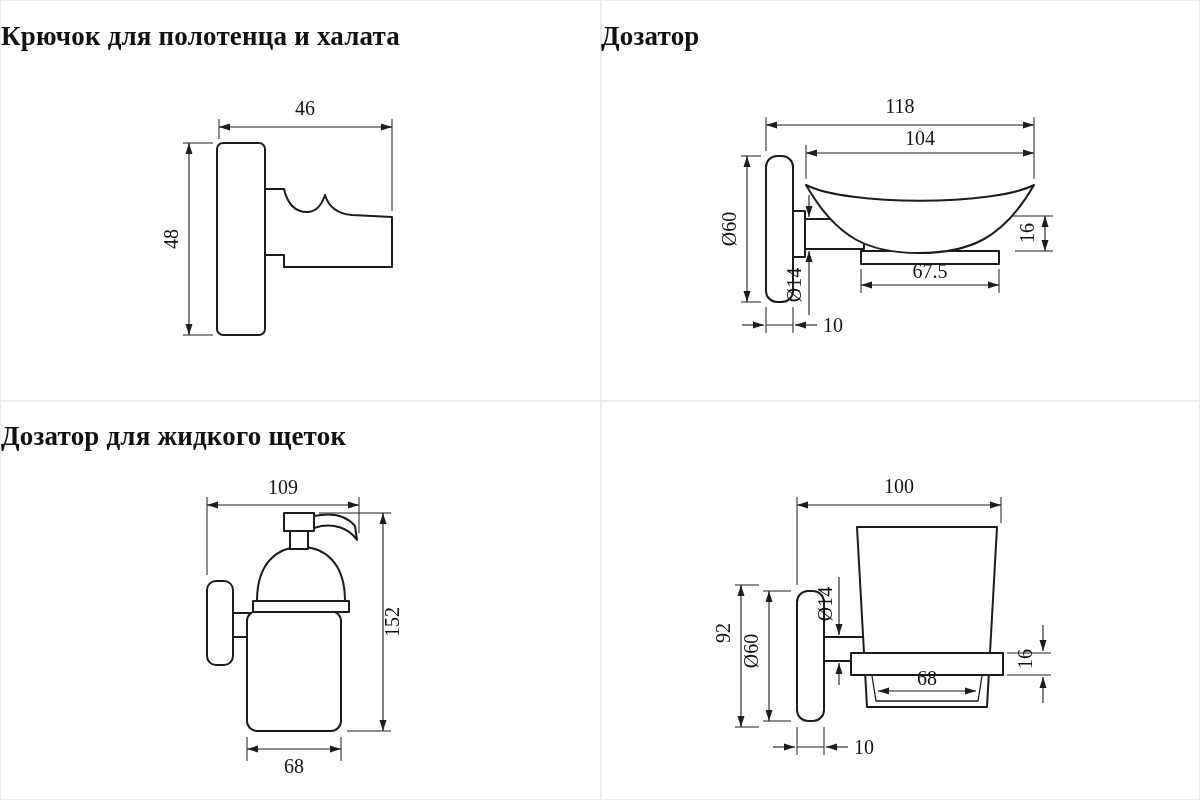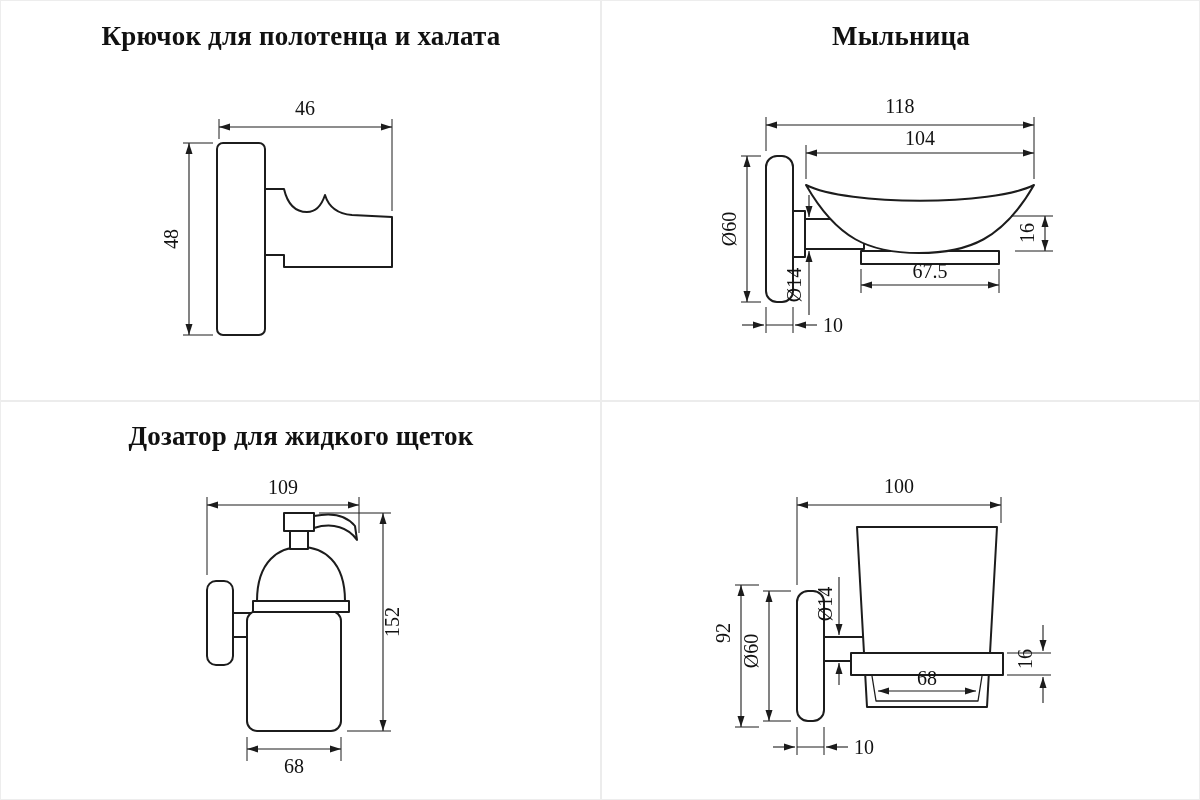--- a/index.html
+++ b/index.html
@@ -9,21 +9,21 @@
     border:1px solid #ededed;box-sizing:border-box;
   }
   .divider-v{position:absolute;left:599px;top:0;width:2px;height:800px;background:#ececec;}
   .divider-h{position:absolute;left:0;top:399px;width:1200px;height:2px;background:#ececec;}
   .panel{position:absolute;width:600px;height:400px;}
   #p-hook{left:0;top:0}
   #p-soap{left:600px;top:0}
   #p-dispenser{left:0;top:400px}
   #p-tumbler{left:600px;top:400px}
   .panel h2{
-    position:absolute;top:20px;left:0;width:100%;margin:0;text-align:center;
+    position:absolute;top:20px;left:0;width:100%;margin:0;
     font:bold 27px "Liberation Serif",serif;color:#111;letter-spacing:.2px;z-index:2;
   }
   .panel svg{position:absolute;left:0;top:0;width:600px;height:400px;}
   .draw rect,.draw path{fill:#ffffff;stroke:#1c1c1c;stroke-width:2;stroke-linejoin:round;}
   .draw .thin{fill:none;stroke:#1c1c1c;stroke-width:1.3;}
   .ext{stroke:#1c1c1c;stroke-width:1;}
   .dim{stroke:#1c1c1c;stroke-width:1.1;fill:none;}
   .dimlabel{font:20px "Liberation Serif",serif;fill:#121212;}
 </style>
 </head>
@@ -50,21 +50,21 @@
         <text class="dimlabel" x="304" y="114" text-anchor="middle">46</text>
         <line class="ext" x1="212" y1="142" x2="182" y2="142"></line>
         <line class="ext" x1="212" y1="334" x2="182" y2="334"></line>
         <line class="dim" x1="188" y1="142" x2="188" y2="334" marker-start="url(#ar1)" marker-end="url(#ar1)"></line>
         <text class="dimlabel" x="177" y="238" text-anchor="middle" transform="rotate(-90 177 238)">48</text>
       </g>
     </svg>
   </section>
 
   <section class="panel" id="p-soap">
-    <h2>Мыльница</h2>
+    <h2>Дозатор</h2>
     <svg viewBox="0 0 600 400">
       <defs>
         <marker id="ar2" markerWidth="12" markerHeight="10" refX="11" refY="4" orient="auto-start-reverse" markerUnits="userSpaceOnUse">
           <path d="M0,0.5 L11,4 L0,7.5 Z" fill="#1c1c1c"></path>
         </marker>
       </defs>
       <g class="draw">
         <rect x="203" y="218" width="60" height="30"></rect>
         <rect x="192" y="210" width="12" height="46"></rect>
         <rect x="260" y="250" width="138" height="13"></rect>

